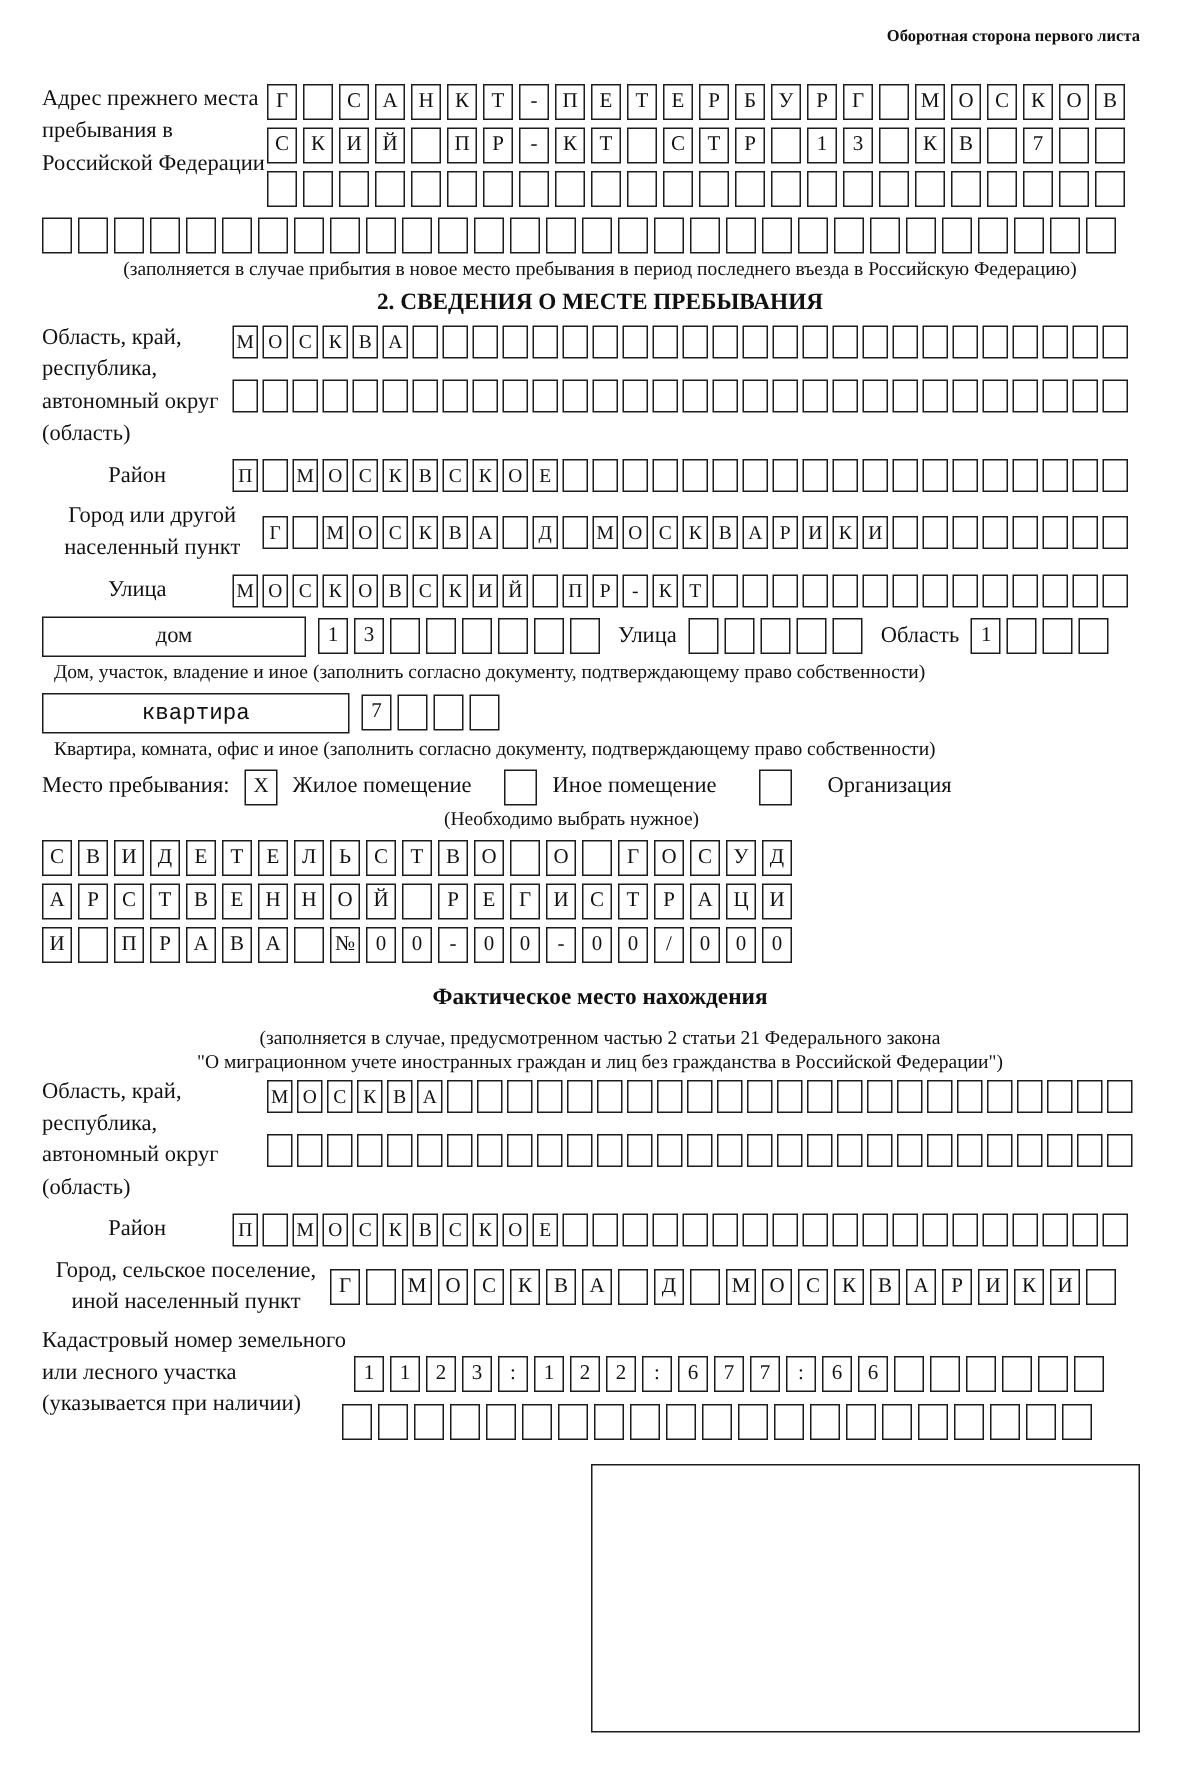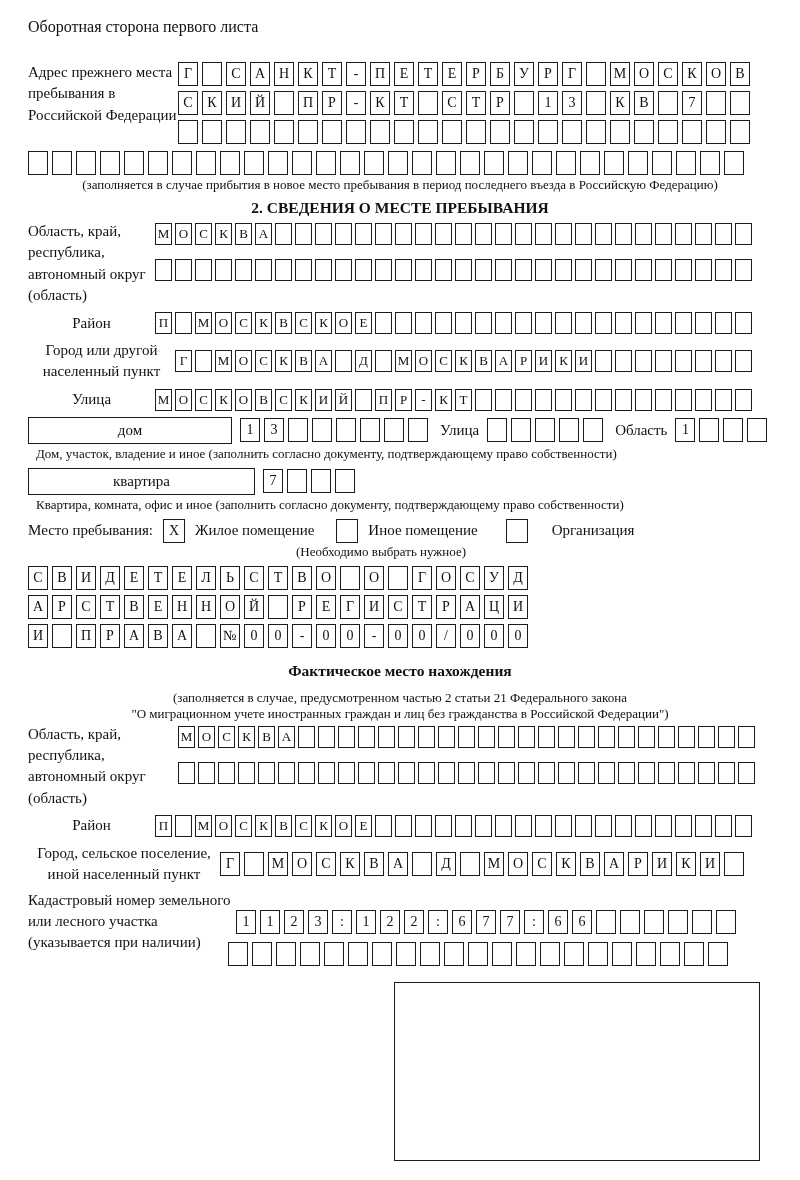--- a/index.html
+++ b/index.html
@@ -8,21 +8,21 @@
     position: relative;
     width: 800px; height: 1180px;
     margin: 0 auto;
     background: #fff;
     color: #111;
     font-family: "Liberation Serif", "DejaVu Serif", serif;
     font-size: 15px;
     padding: 10px 28px 0 28px;
     overflow: hidden;
   }
-  .hdr { text-align: left; font-size: 16px; padding-top: 8px; padding-right: 12px; }
+  .hdr { text-align: right; font-size: 11px; padding-top: 8px; padding-right: 12px; font-weight: bold; }
 
   .flexrow { display: flex; }
   .label { font-size: 15px; line-height: 1.42; }
   .cells { display: flex; }
   .cell {
     display: inline-flex; align-items: center; justify-content: center;
     border: 1.6px solid #1c1c1c; background: #fff;
     font-size: 13.5px; font-weight: 400; color: #111;
   }
   
@@ -357,21 +357,21 @@
         <span class="cell"></span>
         <span class="cell"></span>
         <span class="cell"></span>
         <span class="cell"></span>
         <span class="cell"></span>
         <span class="cell"></span>
       </div>
   </div>
 
   <div class="flexrow fld">
-    <div class="widebox" style="width:204px;">дом</div>
+    <div class="widebox" style="width:176px;">дом</div>
     <div class="cells sz-lg" style="margin-left:8px;">
         <span class="cell">1</span>
         <span class="cell">3</span>
         <span class="cell"></span>
         <span class="cell"></span>
         <span class="cell"></span>
         <span class="cell"></span>
         <span class="cell"></span>
         <span class="cell"></span>
       </div>
@@ -387,21 +387,21 @@
     <div class="cells sz-lg">
         <span class="cell">1</span>
         <span class="cell"></span>
         <span class="cell"></span>
         <span class="cell"></span>
       </div>
   </div>
   <div class="note-left mt2" style="padding-left:8px;">Дом, участок, владение и иное (заполнить согласно документу, подтверждающему право собственности)</div>
 
   <div class="flexrow fld">
-    <div class="widebox" style="width:227px;">квартира</div>
+    <div class="widebox" style="width:205px;font-family:Liberation Mono, monospace;">квартира</div>
     <div class="cells sz-lg" style="margin-left:8px;">
         <span class="cell">7</span>
         <span class="cell"></span>
         <span class="cell"></span>
         <span class="cell"></span>
       </div>
   </div>
   <div class="note-left mt2" style="padding-left:8px;">Квартира, комната, офис и иное (заполнить согласно документу, подтверждающему право собственности)</div>
 
   <div class="flexrow fld" style="align-items:center;">

